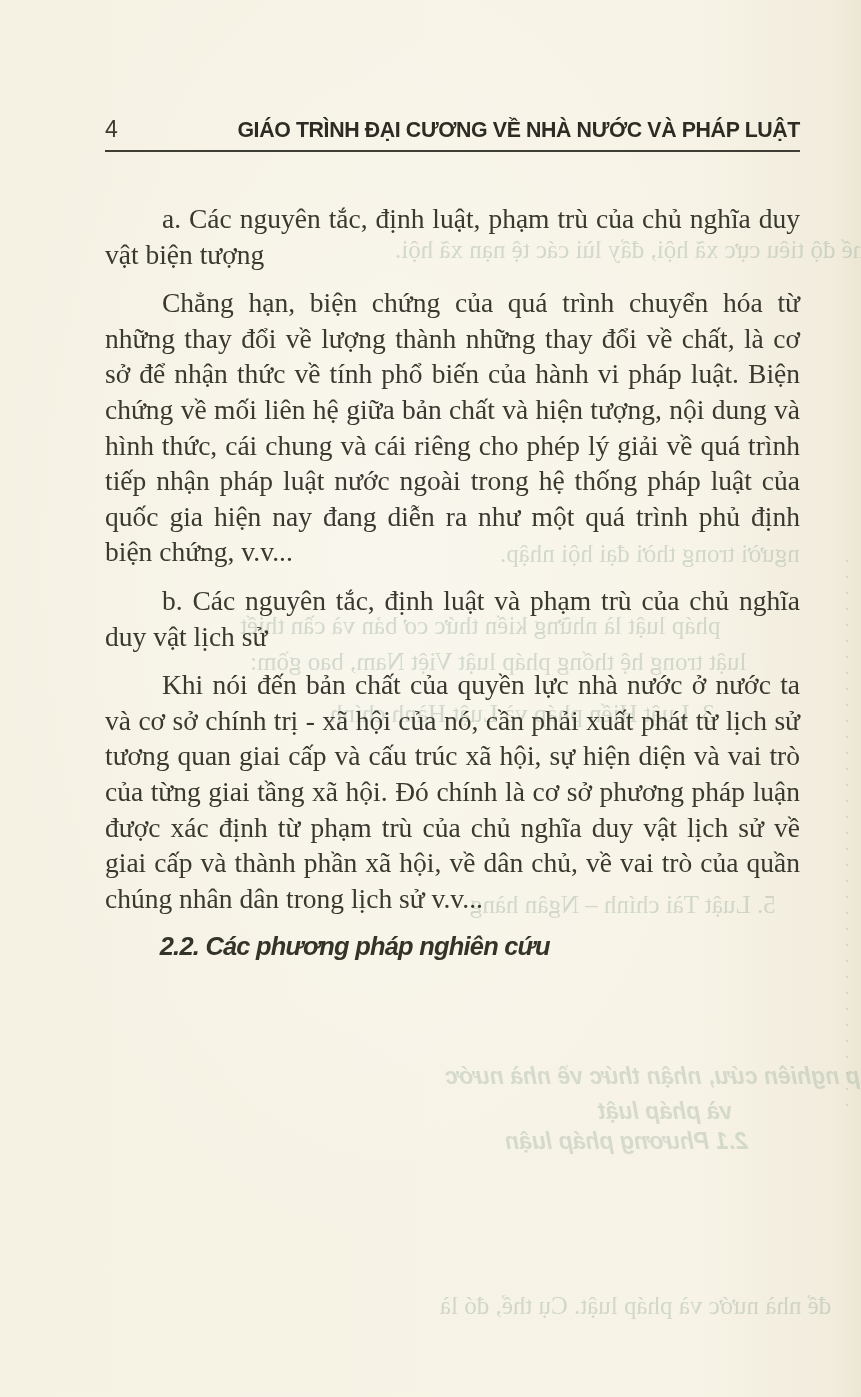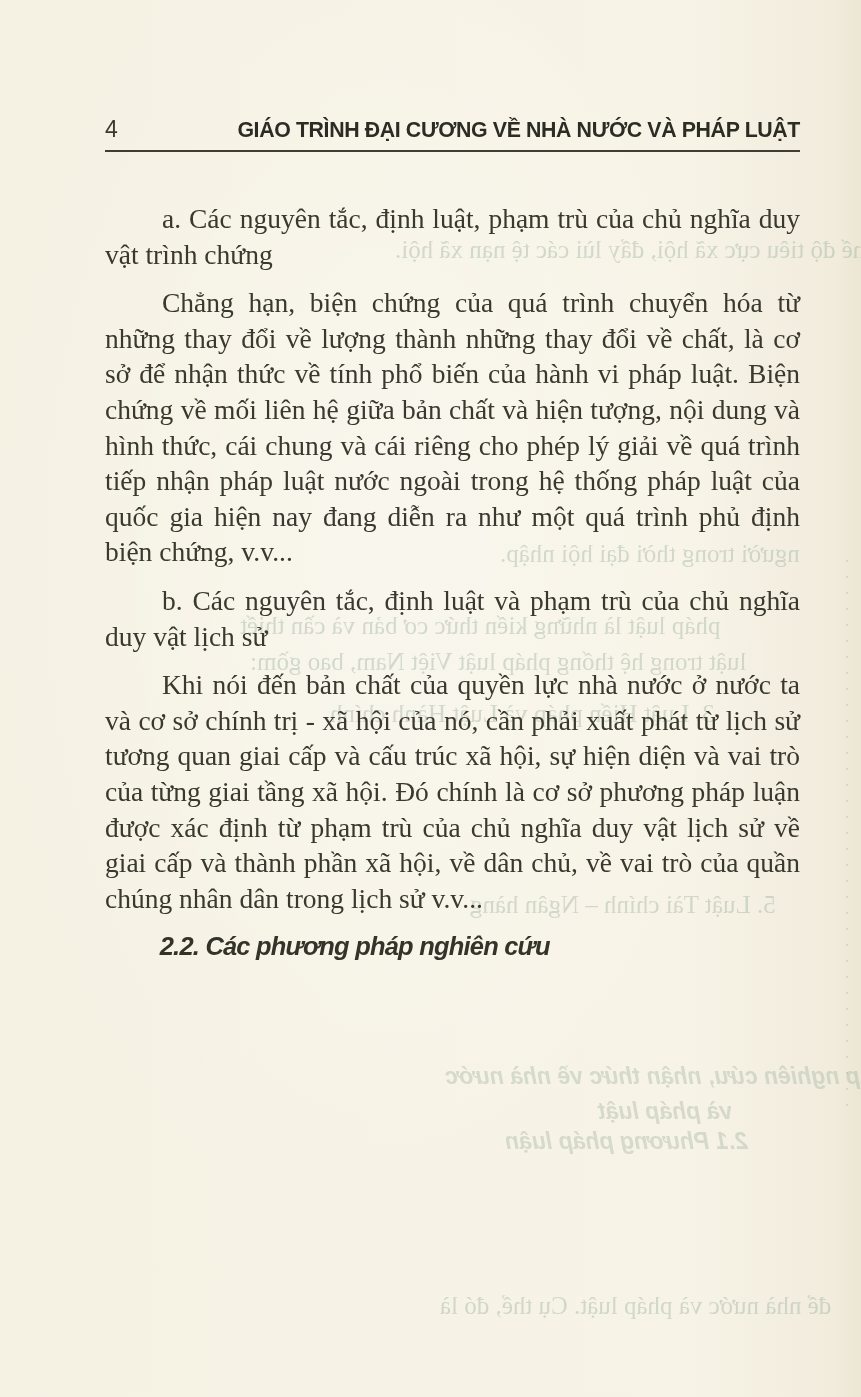--- a/index.html
+++ b/index.html
@@ -126,21 +126,21 @@
 
   <div class="page-inner">
 
     <div class="running-header">
       <span class="page-number">4</span>
       <span class="running-title">GIÁO TRÌNH ĐẠI CƯƠNG VỀ NHÀ NƯỚC VÀ PHÁP LUẬT</span>
     </div>
 
     <div class="page-body">
 
-      <p class="para-heading">a. Các nguyên tắc, định luật, phạm trù của chủ nghĩa duy vật trình chứng</p>
+      <p class="para-heading">a. Các nguyên tắc, định luật, phạm trù của chủ nghĩa duy vật biện tượng</p>
 
       <p>Chẳng hạn, biện chứng của quá trình chuyển hóa từ những thay đổi về lượng thành những thay đổi về chất, là cơ sở để nhận thức về tính phổ biến của hành vi pháp luật. Biện chứng về mối liên hệ giữa bản chất và hiện tượng, nội dung và hình thức, cái chung và cái riêng cho phép lý giải về quá trình tiếp nhận pháp luật nước ngoài trong hệ thống pháp luật của quốc gia hiện nay đang diễn ra như một quá trình phủ định biện chứng, v.v...</p>
 
       <p class="para-heading">b. Các nguyên tắc, định luật và phạm trù của chủ nghĩa duy vật lịch sử</p>
 
       <p>Khi nói đến bản chất của quyền lực nhà nước ở nước ta và cơ sở chính trị - xã hội của nó, cần phải xuất phát từ lịch sử tương quan giai cấp và cấu trúc xã hội, sự hiện diện và vai trò của từng giai tầng xã hội. Đó chính là cơ sở phương pháp luận được xác định từ phạm trù của chủ nghĩa duy vật lịch sử về giai cấp và thành phần xã hội, về dân chủ, về vai trò của quần chúng nhân dân trong lịch sử v.v...</p>
 
 
       <p class="section-heading">2.2. Các phương pháp nghiên cứu</p>
 

